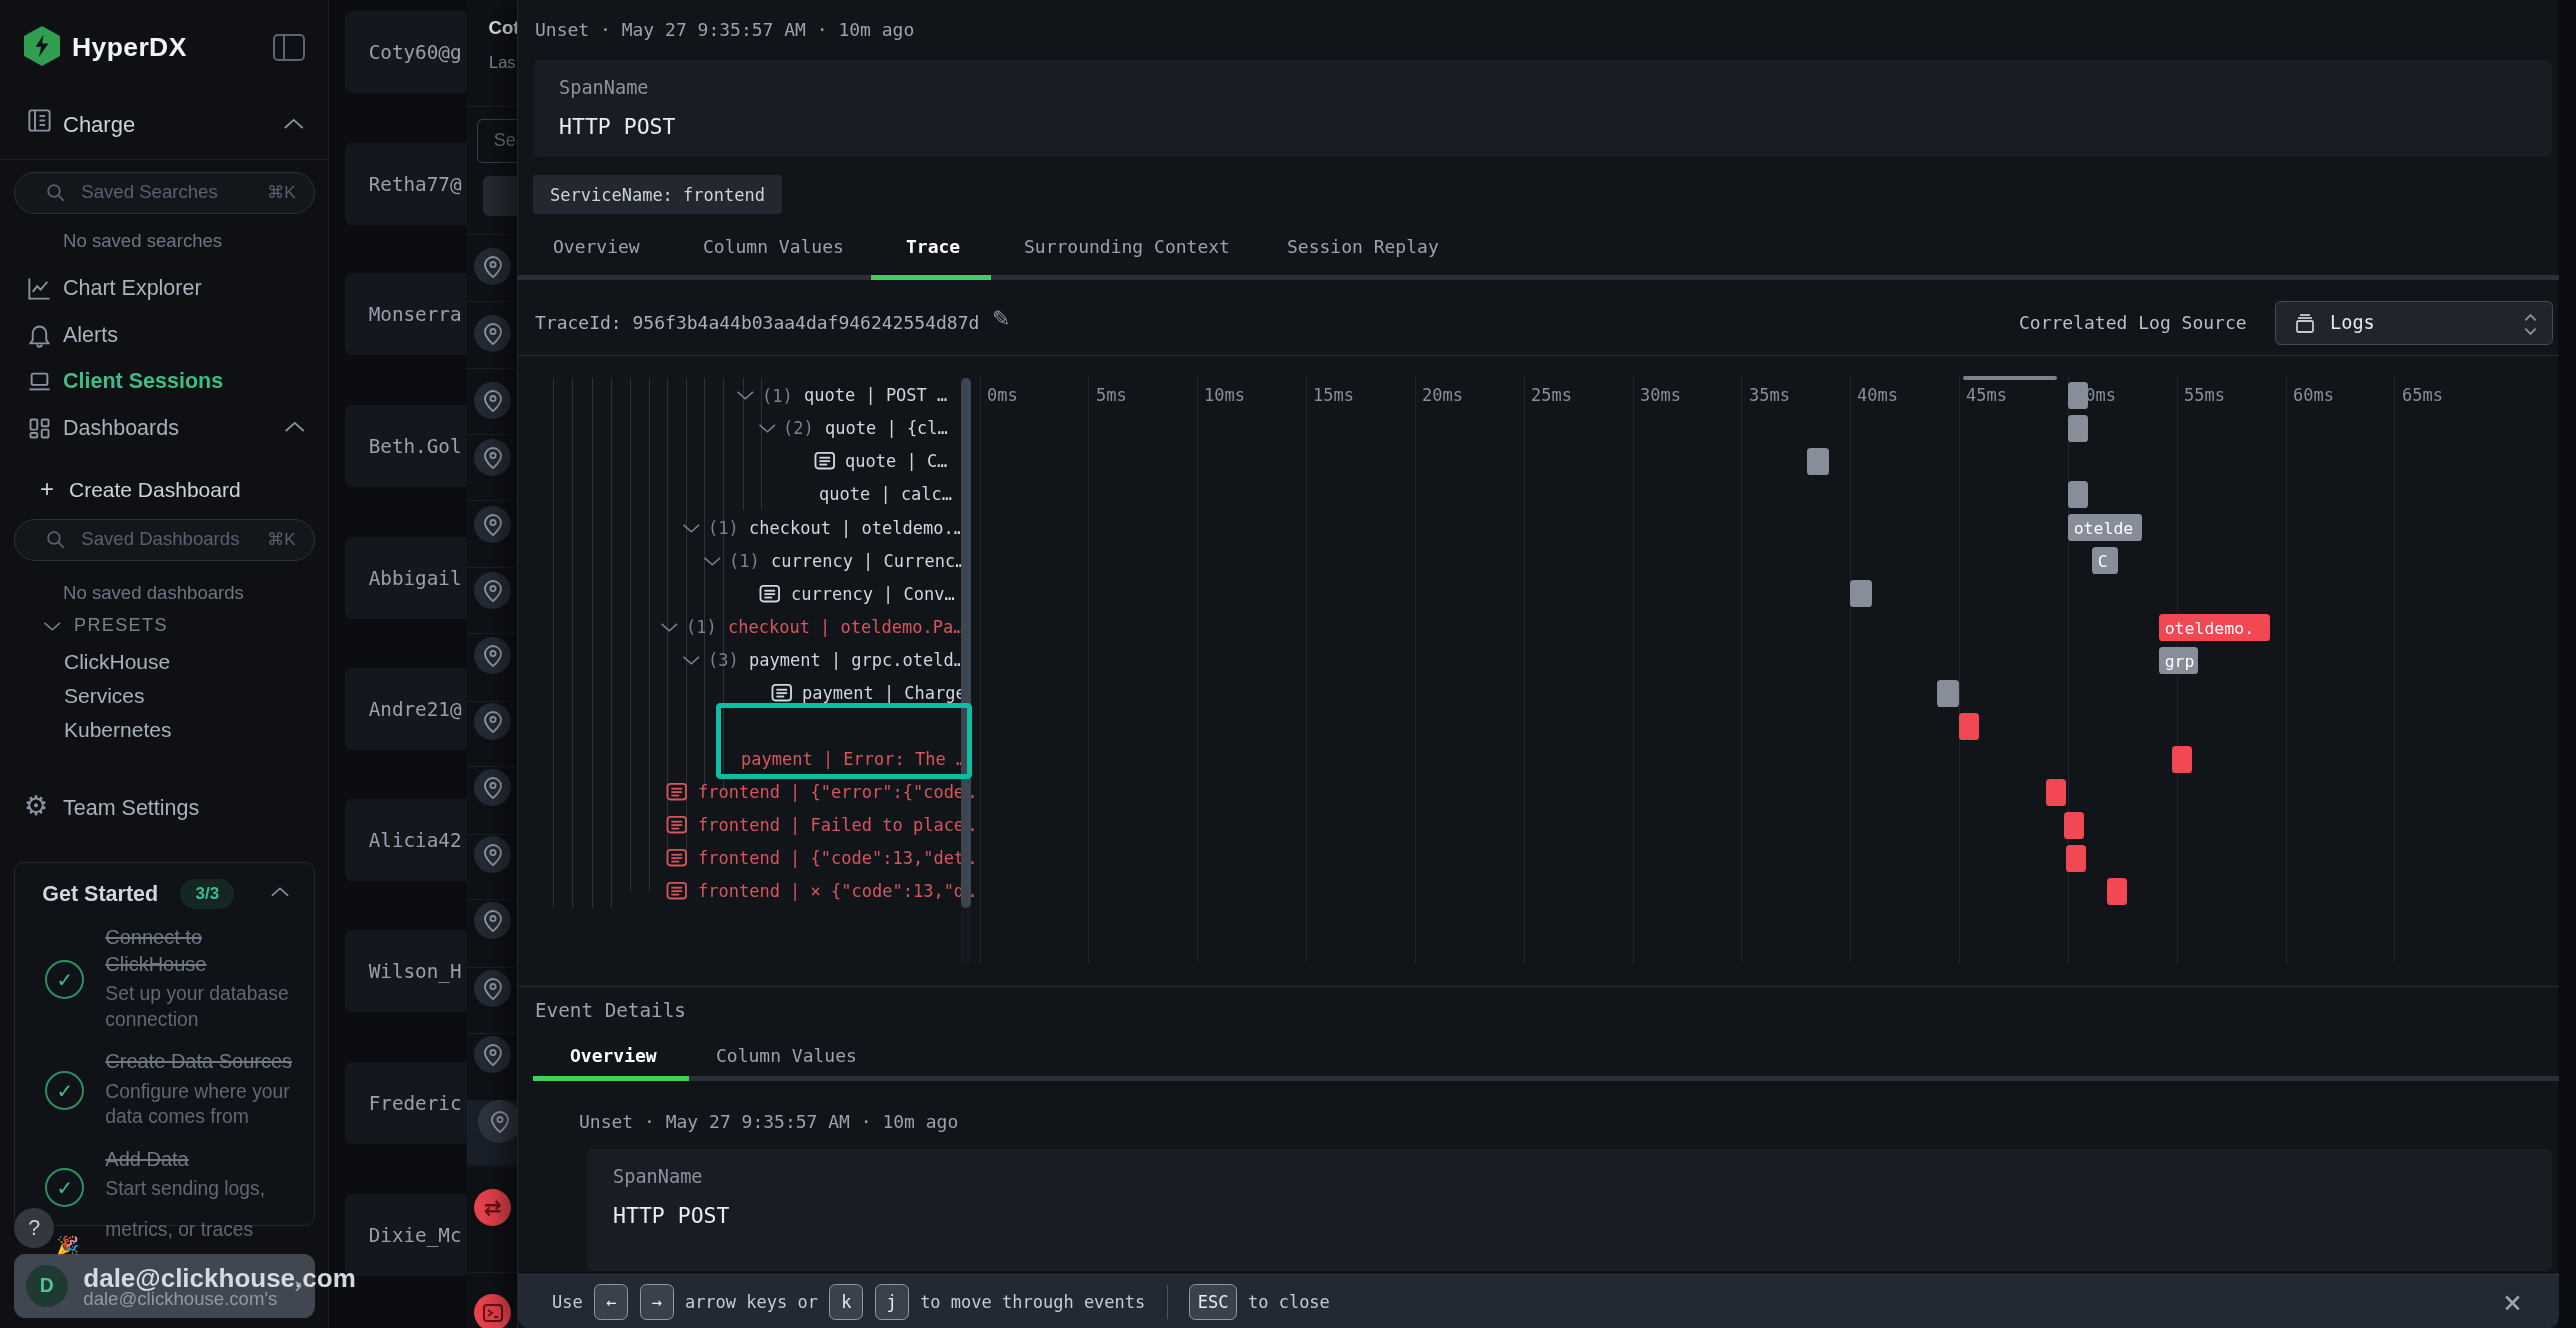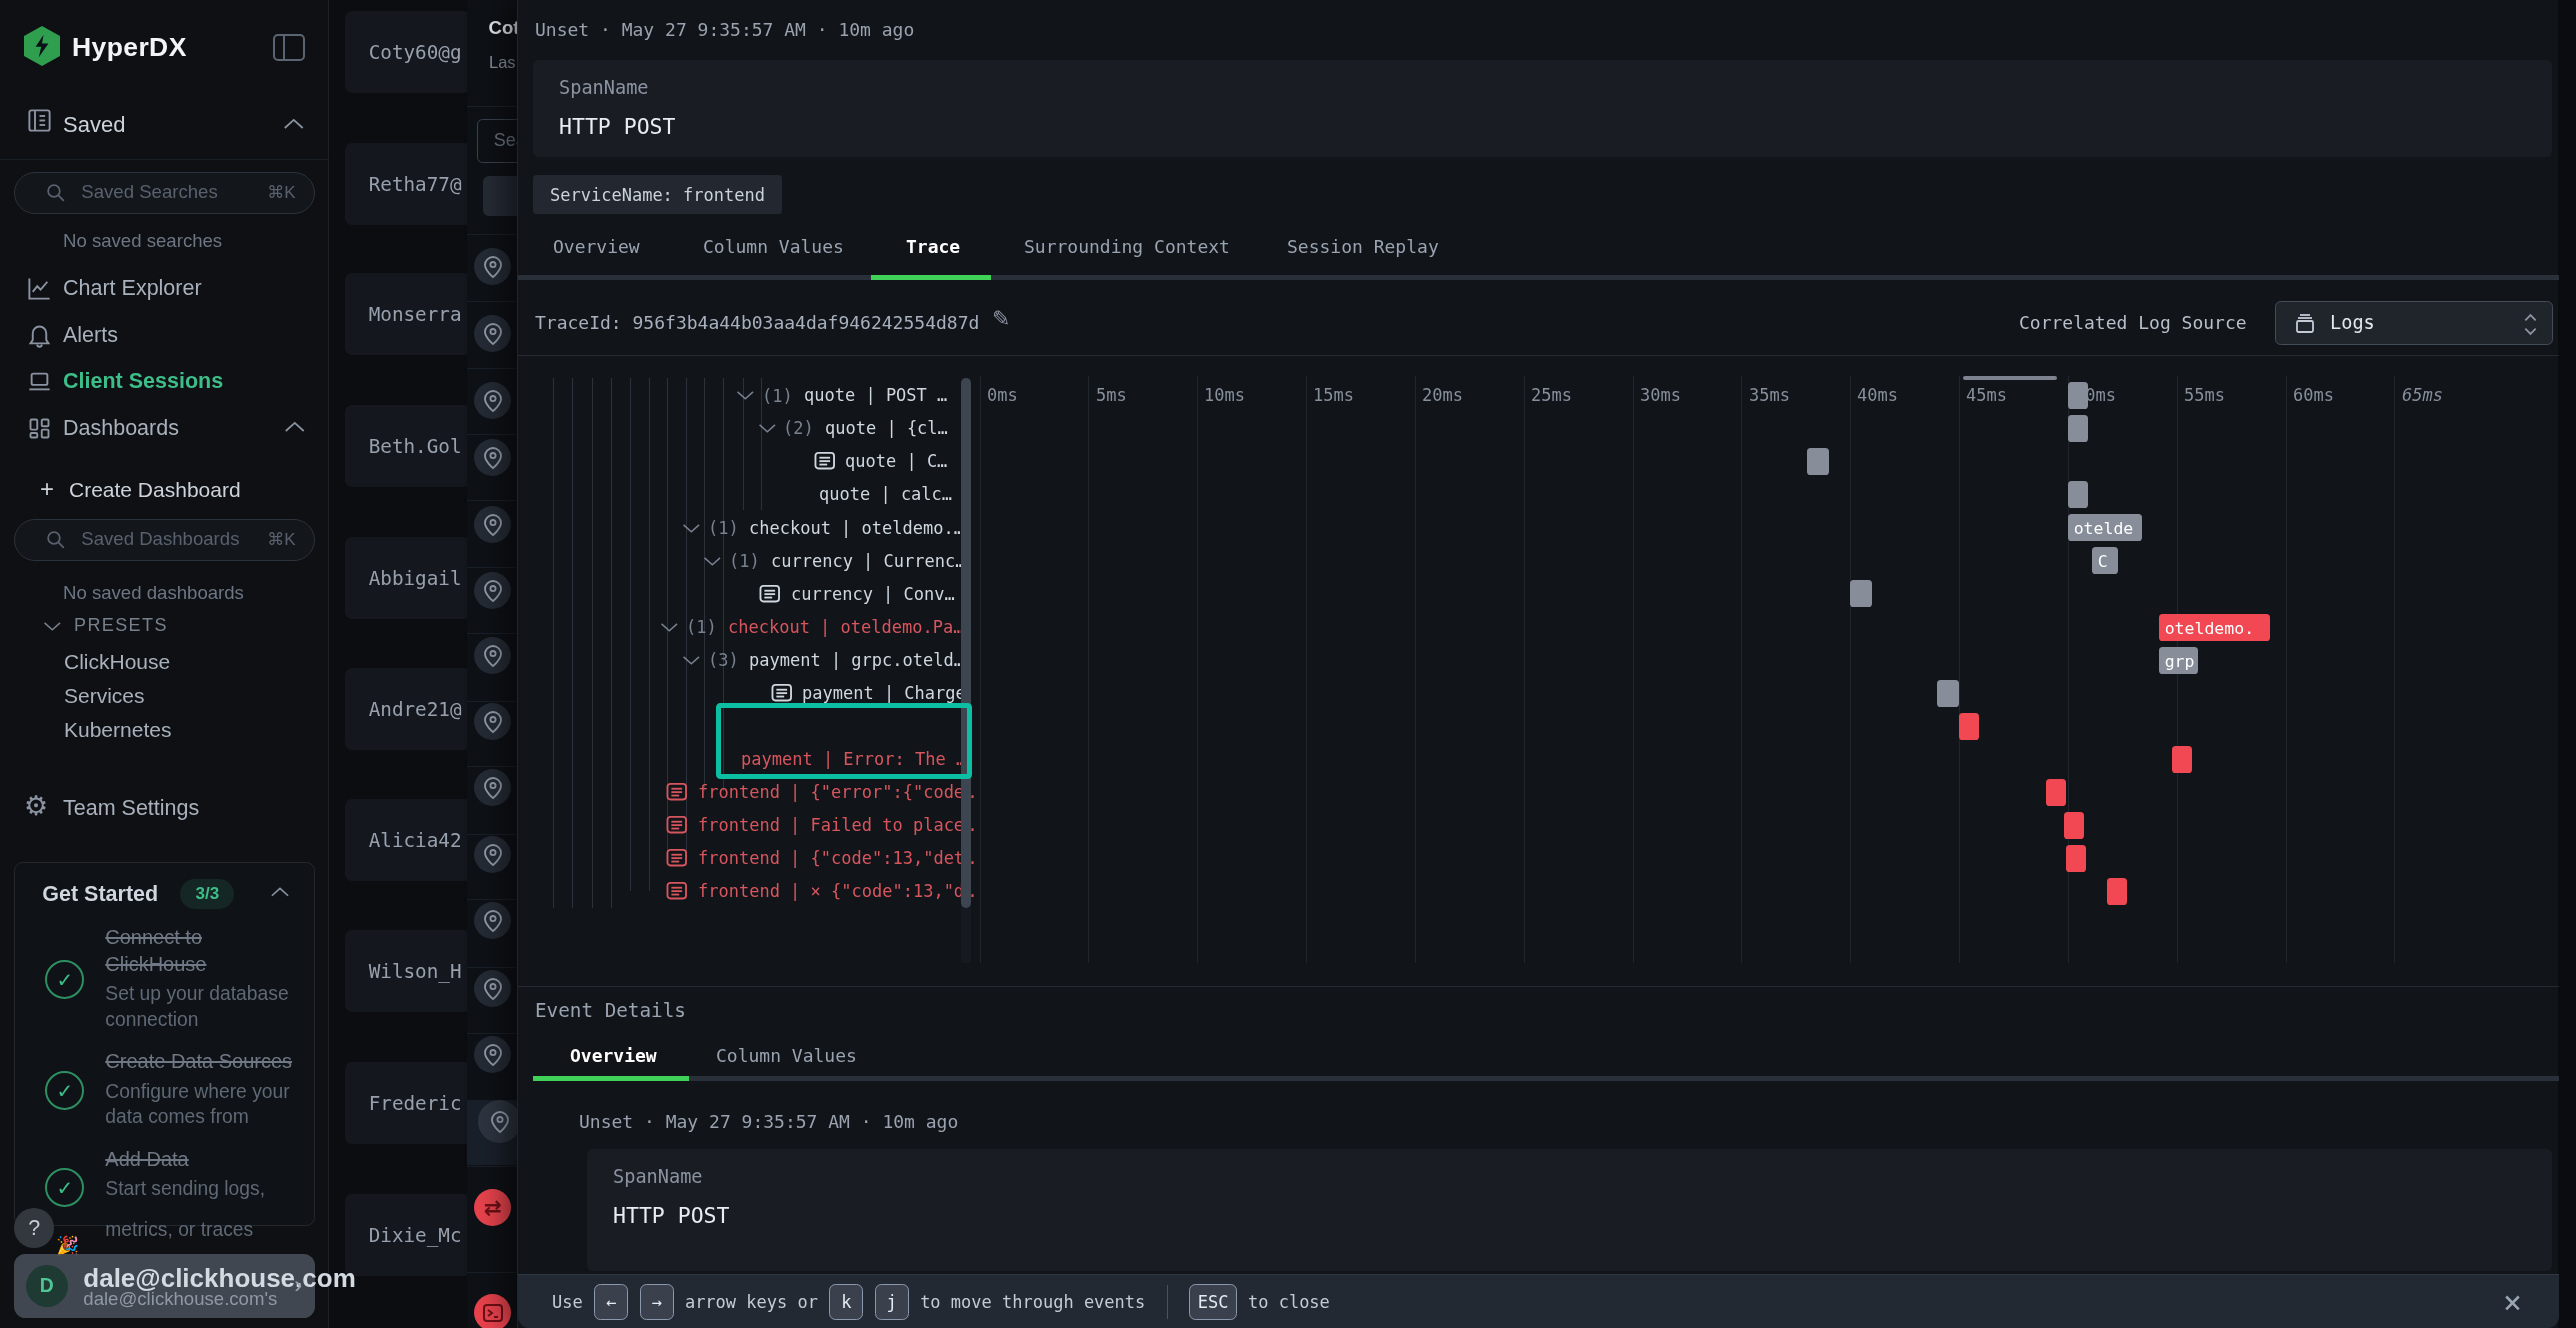--- a/index.html
+++ b/index.html
@@ -146,21 +146,21 @@
 
     <div class="abs" style="left:26px;top:107px;width:27px;height:27px;color:#8b93a1">
       <svg width="27" height="27" viewBox="0 0 24 24" fill="none" stroke="currentColor" stroke-width="1.7">
           <rect x="3" y="3" width="18" height="18" rx="2"></rect>
           <line x1="8" y1="3" x2="8" y2="21"></line>
           <line x1="12" y1="8" x2="17" y2="8"></line>
           <line x1="12" y1="12" x2="17" y2="12"></line>
           <line x1="12" y1="16" x2="17" y2="16"></line>
         </svg>
     </div>
-    <div class="abs side-row-label" style="left:63px;top:112px">Saved</div>
+    <div class="abs side-row-label" style="left:63px;top:112px">Charge</div>
     <div class="abs" style="left:283px;top:117px;color:#8b93a1">
       <svg width="21.5" height="13" viewBox="0 0 24 14" fill="none" stroke="currentColor" stroke-width="2">
           <path d="M2 12 L12 3 L22 12"></path>
         </svg>
     </div>
     <div class="side-divider" style="top:159px"></div>
 
     <div class="pill-input" style="top:172px">
       <svg class="abs" style="left:30px;top:9.3px" width="21.5" height="21.5" viewBox="0 0 24 24" fill="none" stroke="#58616d" stroke-width="2">
           <circle cx="10" cy="10" r="6.5"></circle>
@@ -514,21 +514,21 @@
         <div class="tick mono" style="left: 1339px;">40ms</div>
         <div class="gridline" style="left: 1441px;"></div>
         <div class="tick mono" style="left: 1448px;">45ms</div>
         <div class="gridline" style="left: 1550px;"></div>
         <div class="tick mono" style="left: 1557px;">50ms</div>
         <div class="gridline" style="left: 1659px;"></div>
         <div class="tick mono" style="left: 1666px;">55ms</div>
         <div class="gridline" style="left: 1768px;"></div>
         <div class="tick mono" style="left: 1775px;">60ms</div>
         <div class="gridline" style="left: 1876px;"></div>
-        <div class="tick mono" style="left: 1884px; font-style: italic;">65ms</div>
+        <div class="tick mono" style="left: 1884px;">65ms</div>
       </div>
     <div id="bars">
         <div class="parent-frag" style="left: 1445px; width: 94px;"></div>
         <div class="bar gray" style="left: 1550px; width: 19.6px; top: 382px;"></div>
         <div class="bar gray" style="left: 1550px; width: 19.6px; top: 415px;"></div>
         <div class="bar gray" style="left: 1289px; width: 22px; top: 448px;"></div>
         <div class="bar gray" style="left: 1550px; width: 19.6px; top: 481px;"></div>
         <div class="bar gray" style="left: 1550px; width: 74px; top: 514px;">
           <span class="mono">otelde</span>
         </div>

